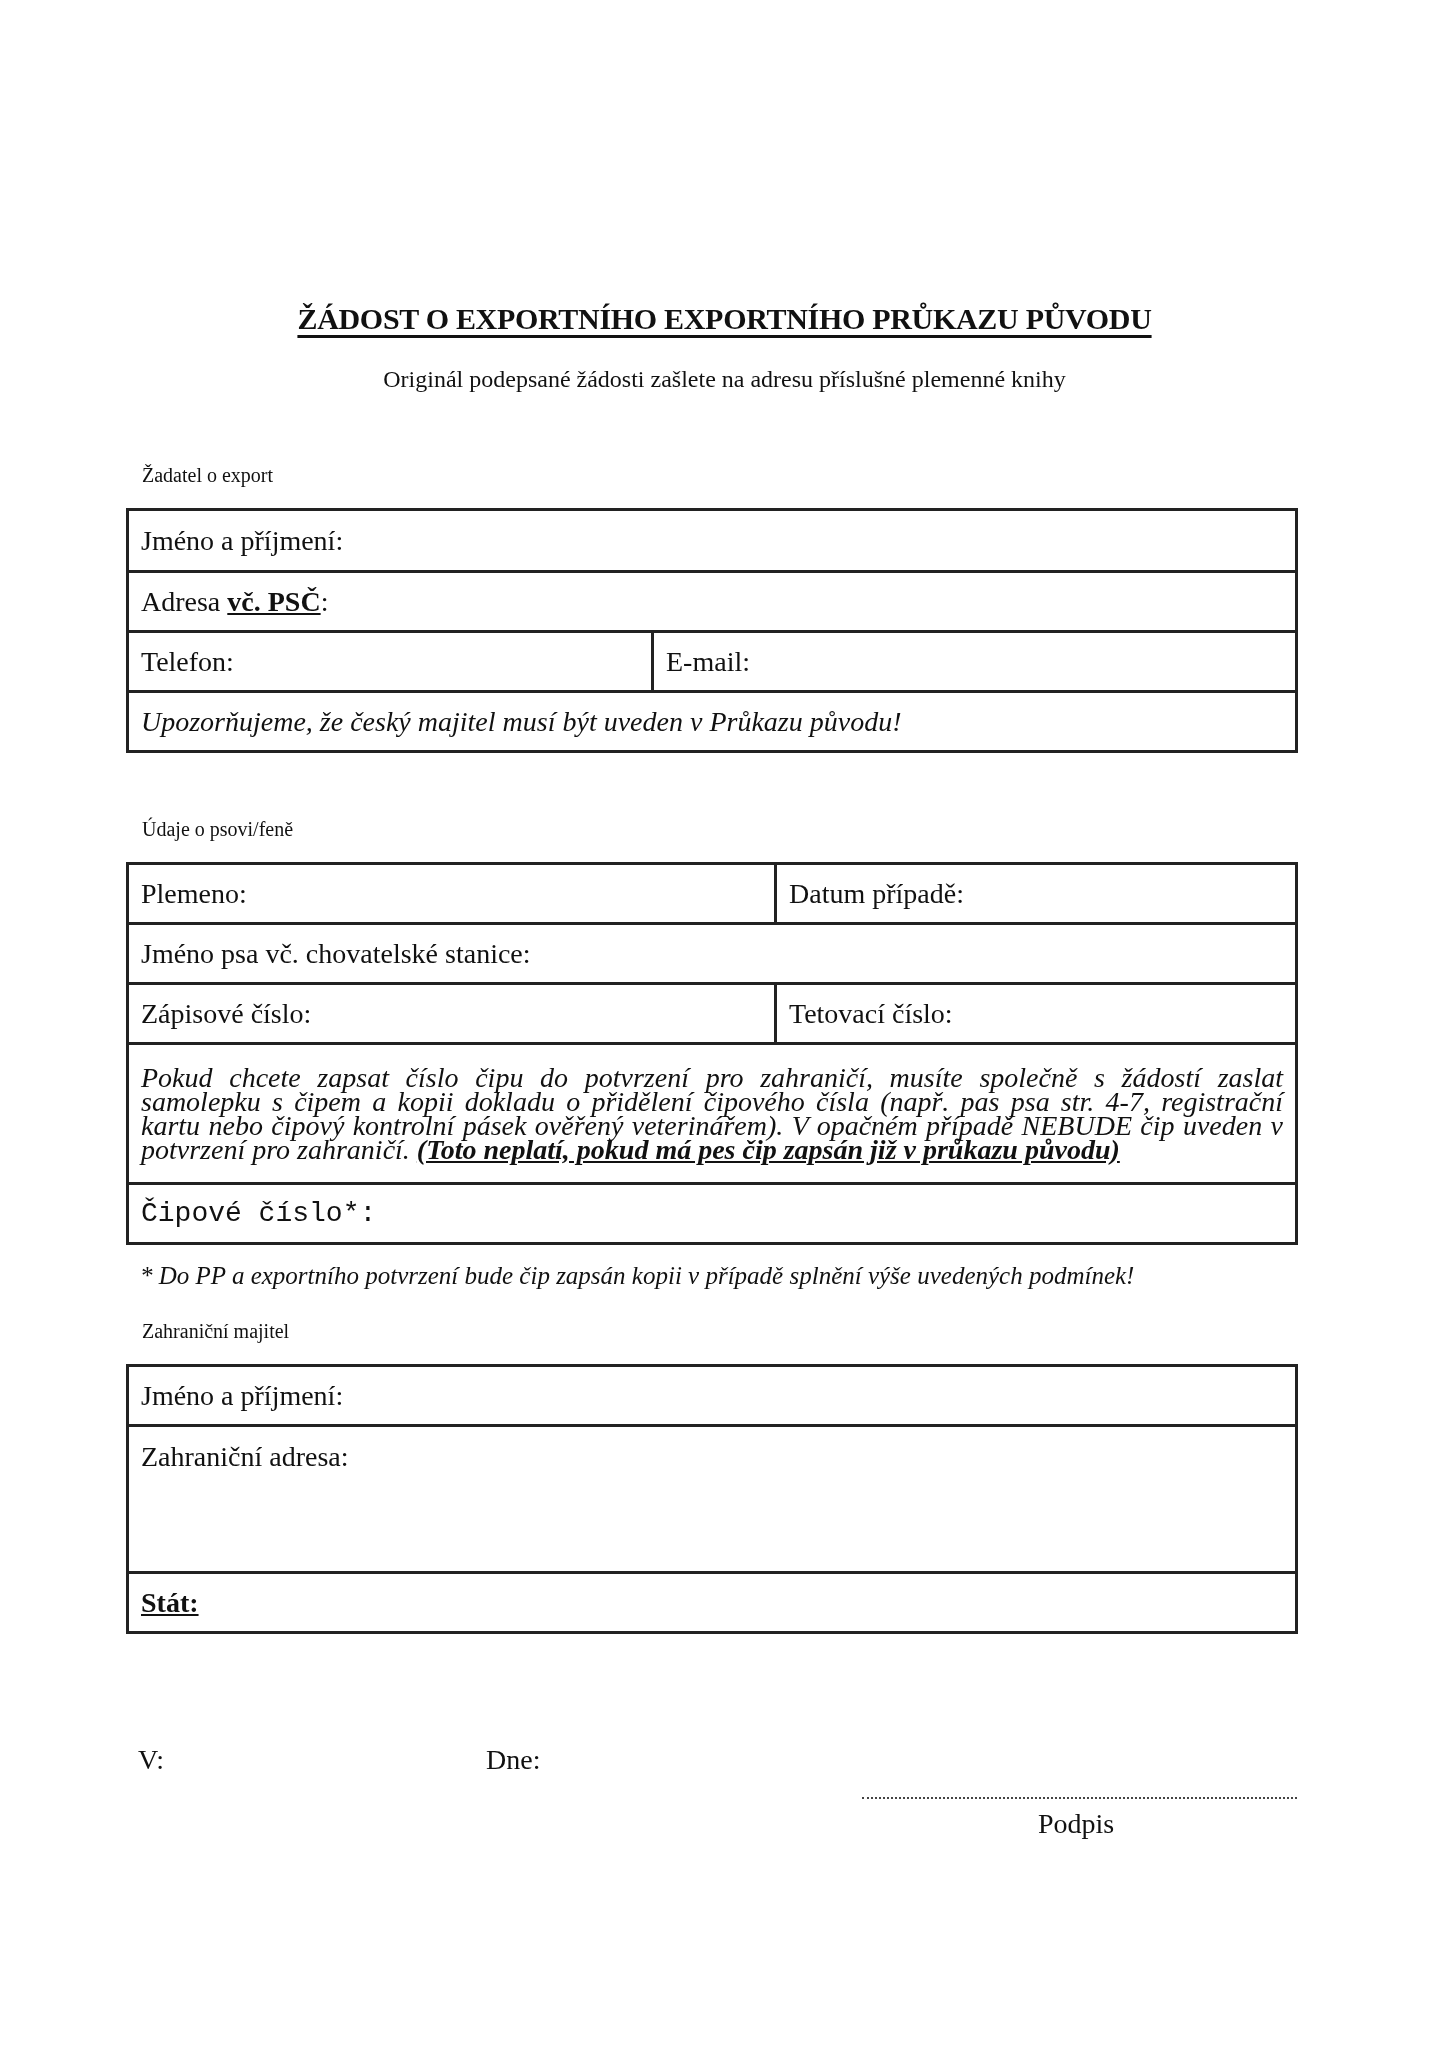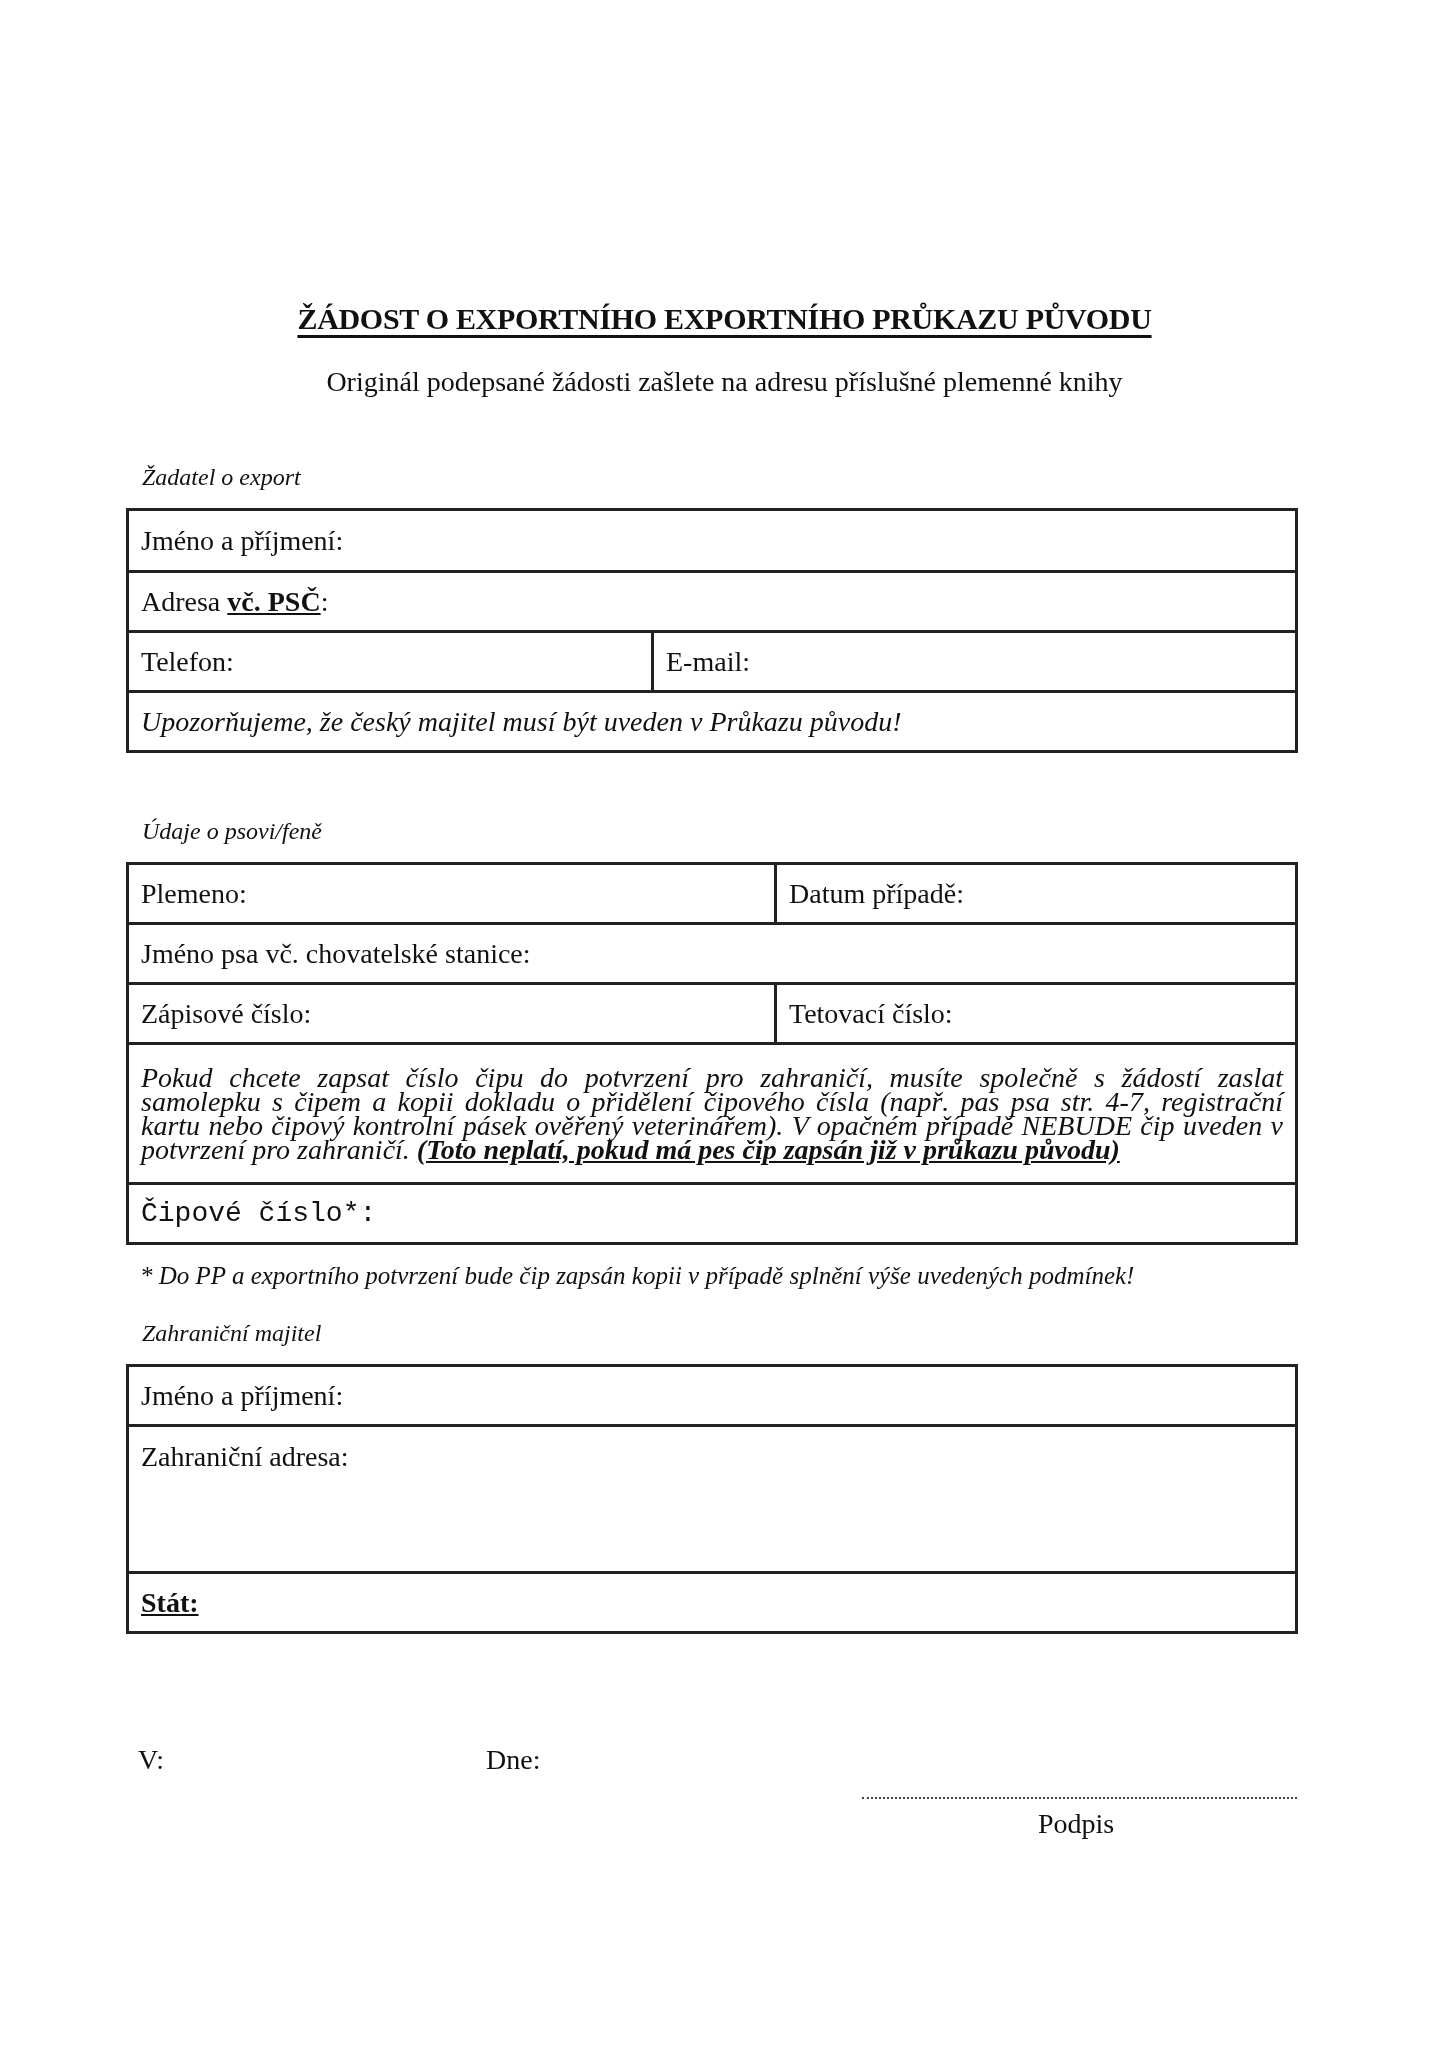--- a/index.html
+++ b/index.html
@@ -1,22 +1,22 @@
 <!DOCTYPE html>
 <html><head>
 <meta charset="utf-8">
 <style>
   html, body { margin: 0; padding: 0; background: #ffffff; }
   body { width: 1449px; height: 2048px; position: relative; overflow: hidden;
          font-family: "Liberation Serif", "DejaVu Serif", serif; color: #111; }
   .abs { position: absolute; }
   .title { left: 0; width: 1449px; top: 302px; text-align: center; font-size: 30px; font-weight: bold;
            text-decoration: underline; text-decoration-thickness: 3px; text-underline-offset: 6px; letter-spacing: -0.3px; }
-  .subtitle { left: 0; width: 1449px; top: 366px; text-align: center; font-size: 28px; }
-  .section-label { font-style: italic; font-size: 24px; left: 142px; }
+  .subtitle { left: 0; width: 1449px; top: 366px; text-align: center; font-size: 24px; }
+  .section-label { font-size: 20px; left: 142px; }
   table.form { position: absolute; border-collapse: collapse; left: 126px; width: 1172px; }
   table.form td { border: 3px solid #222; padding: 0 12px; font-size: 28px; vertical-align: middle; box-sizing: border-box; }
   .ital { font-style: italic; }
   .bold { font-weight: bold; text-decoration: underline; }
   .note { font-style: italic; font-size: 20.5px; line-height: 24px; text-align: justify; padding: 8px 12px !important; }
   .footnote { left: 140px; top: 1262px; font-size: 25px; font-style: italic; }
   .sig-line { left: 862px; top: 1797px; width: 435px; border-top: 2px dotted #444; }
 </style>
 </head>
 <body>

